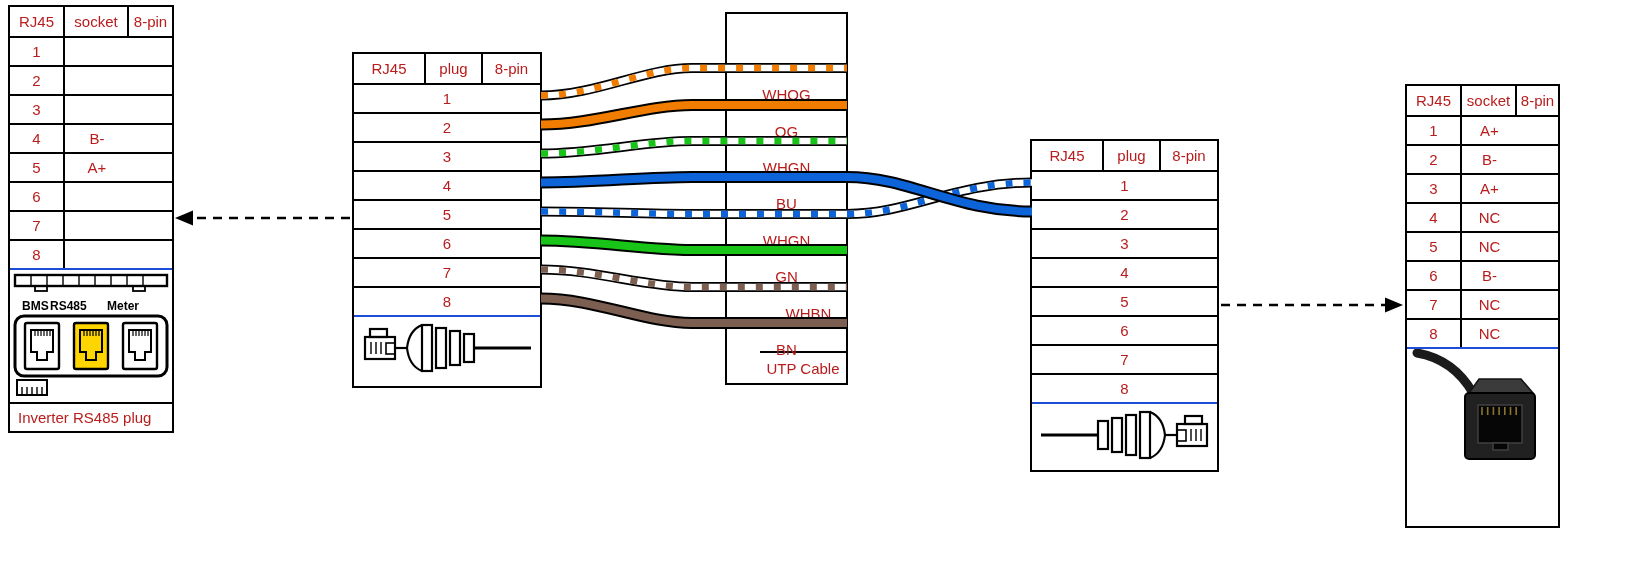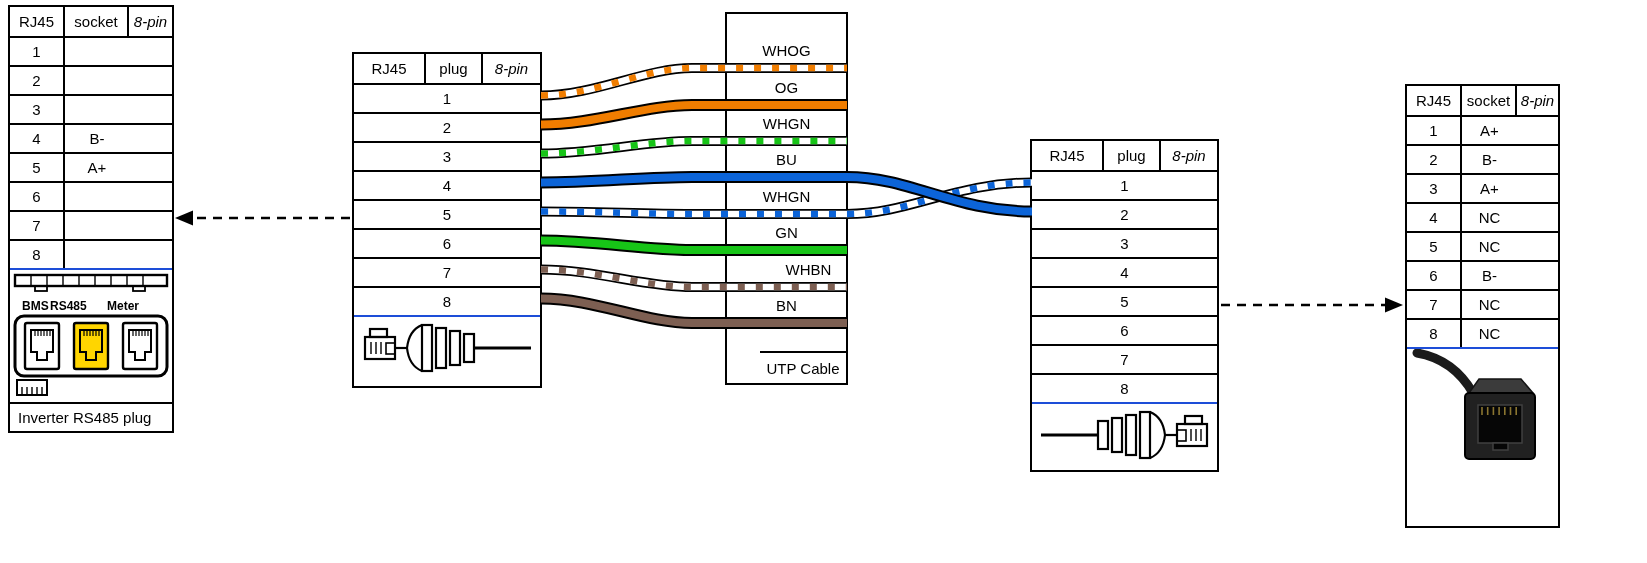--- a/index.html
+++ b/index.html
@@ -1,31 +1,31 @@
 <!DOCTYPE html>
 <html><head>
 <meta charset="utf-8">
 <style>
   html,body{margin:0;padding:0;background:#fff;}
   .canvas{position:relative;width:1647px;height:563px;background:#fff;overflow:hidden;
-          font-family:"Liberation Sans","DejaVu Sans",sans-serif;font-size:15px;color:#000000;}
+          font-family:"Liberation Sans","DejaVu Sans",sans-serif;font-size:15px;color:#b91c1c;}
   .box{position:absolute;border:2px solid #000;background:#fff;box-sizing:border-box;z-index:1;}
   .thead{display:flex;height:29px;}
   .hcell{display:flex;align-items:center;justify-content:center;border-right:2px solid #000;
          box-sizing:border-box;height:100%;}
-  .hcell:last-child{border-right:none;font-style:italic;}
+  .hcell:last-child{border-right:none;}
   .trow{display:flex;height:29px;border-top:2px solid #000;box-sizing:border-box;}
   .cell{display:flex;align-items:center;justify-content:center;box-sizing:border-box;height:100%;}
   .br{border-right:2px solid #000;}
   .cflex{flex:1;}
   .full{width:100%;}
   .icon-area{border-top:2px solid #1d4ed8;display:flex;align-items:flex-start;justify-content:center;box-sizing:border-box;}
   .caption{border-top:2px solid #000;display:flex;align-items:center;box-sizing:border-box;}
   .label-box{position:absolute;border:2px solid #000;background:#fff;box-sizing:border-box;z-index:1;}
-  .wire-label{position:absolute;left:0;width:100%;text-align:center;height:18px;line-height:18px;}
+  .wire-label{position:absolute;left:0;width:100%;text-align:center;height:18px;line-height:18px;margin-top:44px;}
   .utp-cell{position:absolute;left:0;right:0;bottom:0;height:32px;border-top:2px solid #000;
             display:flex;align-items:center;justify-content:center;box-sizing:border-box;margin-left:33px;}
   .overlay{position:absolute;left:0;top:0;z-index:5;pointer-events:none;}
   svg text{font-family:"Liberation Sans","DejaVu Sans",sans-serif;}
 </style>
 </head>
 <body>
 
 <div class="canvas">
 

